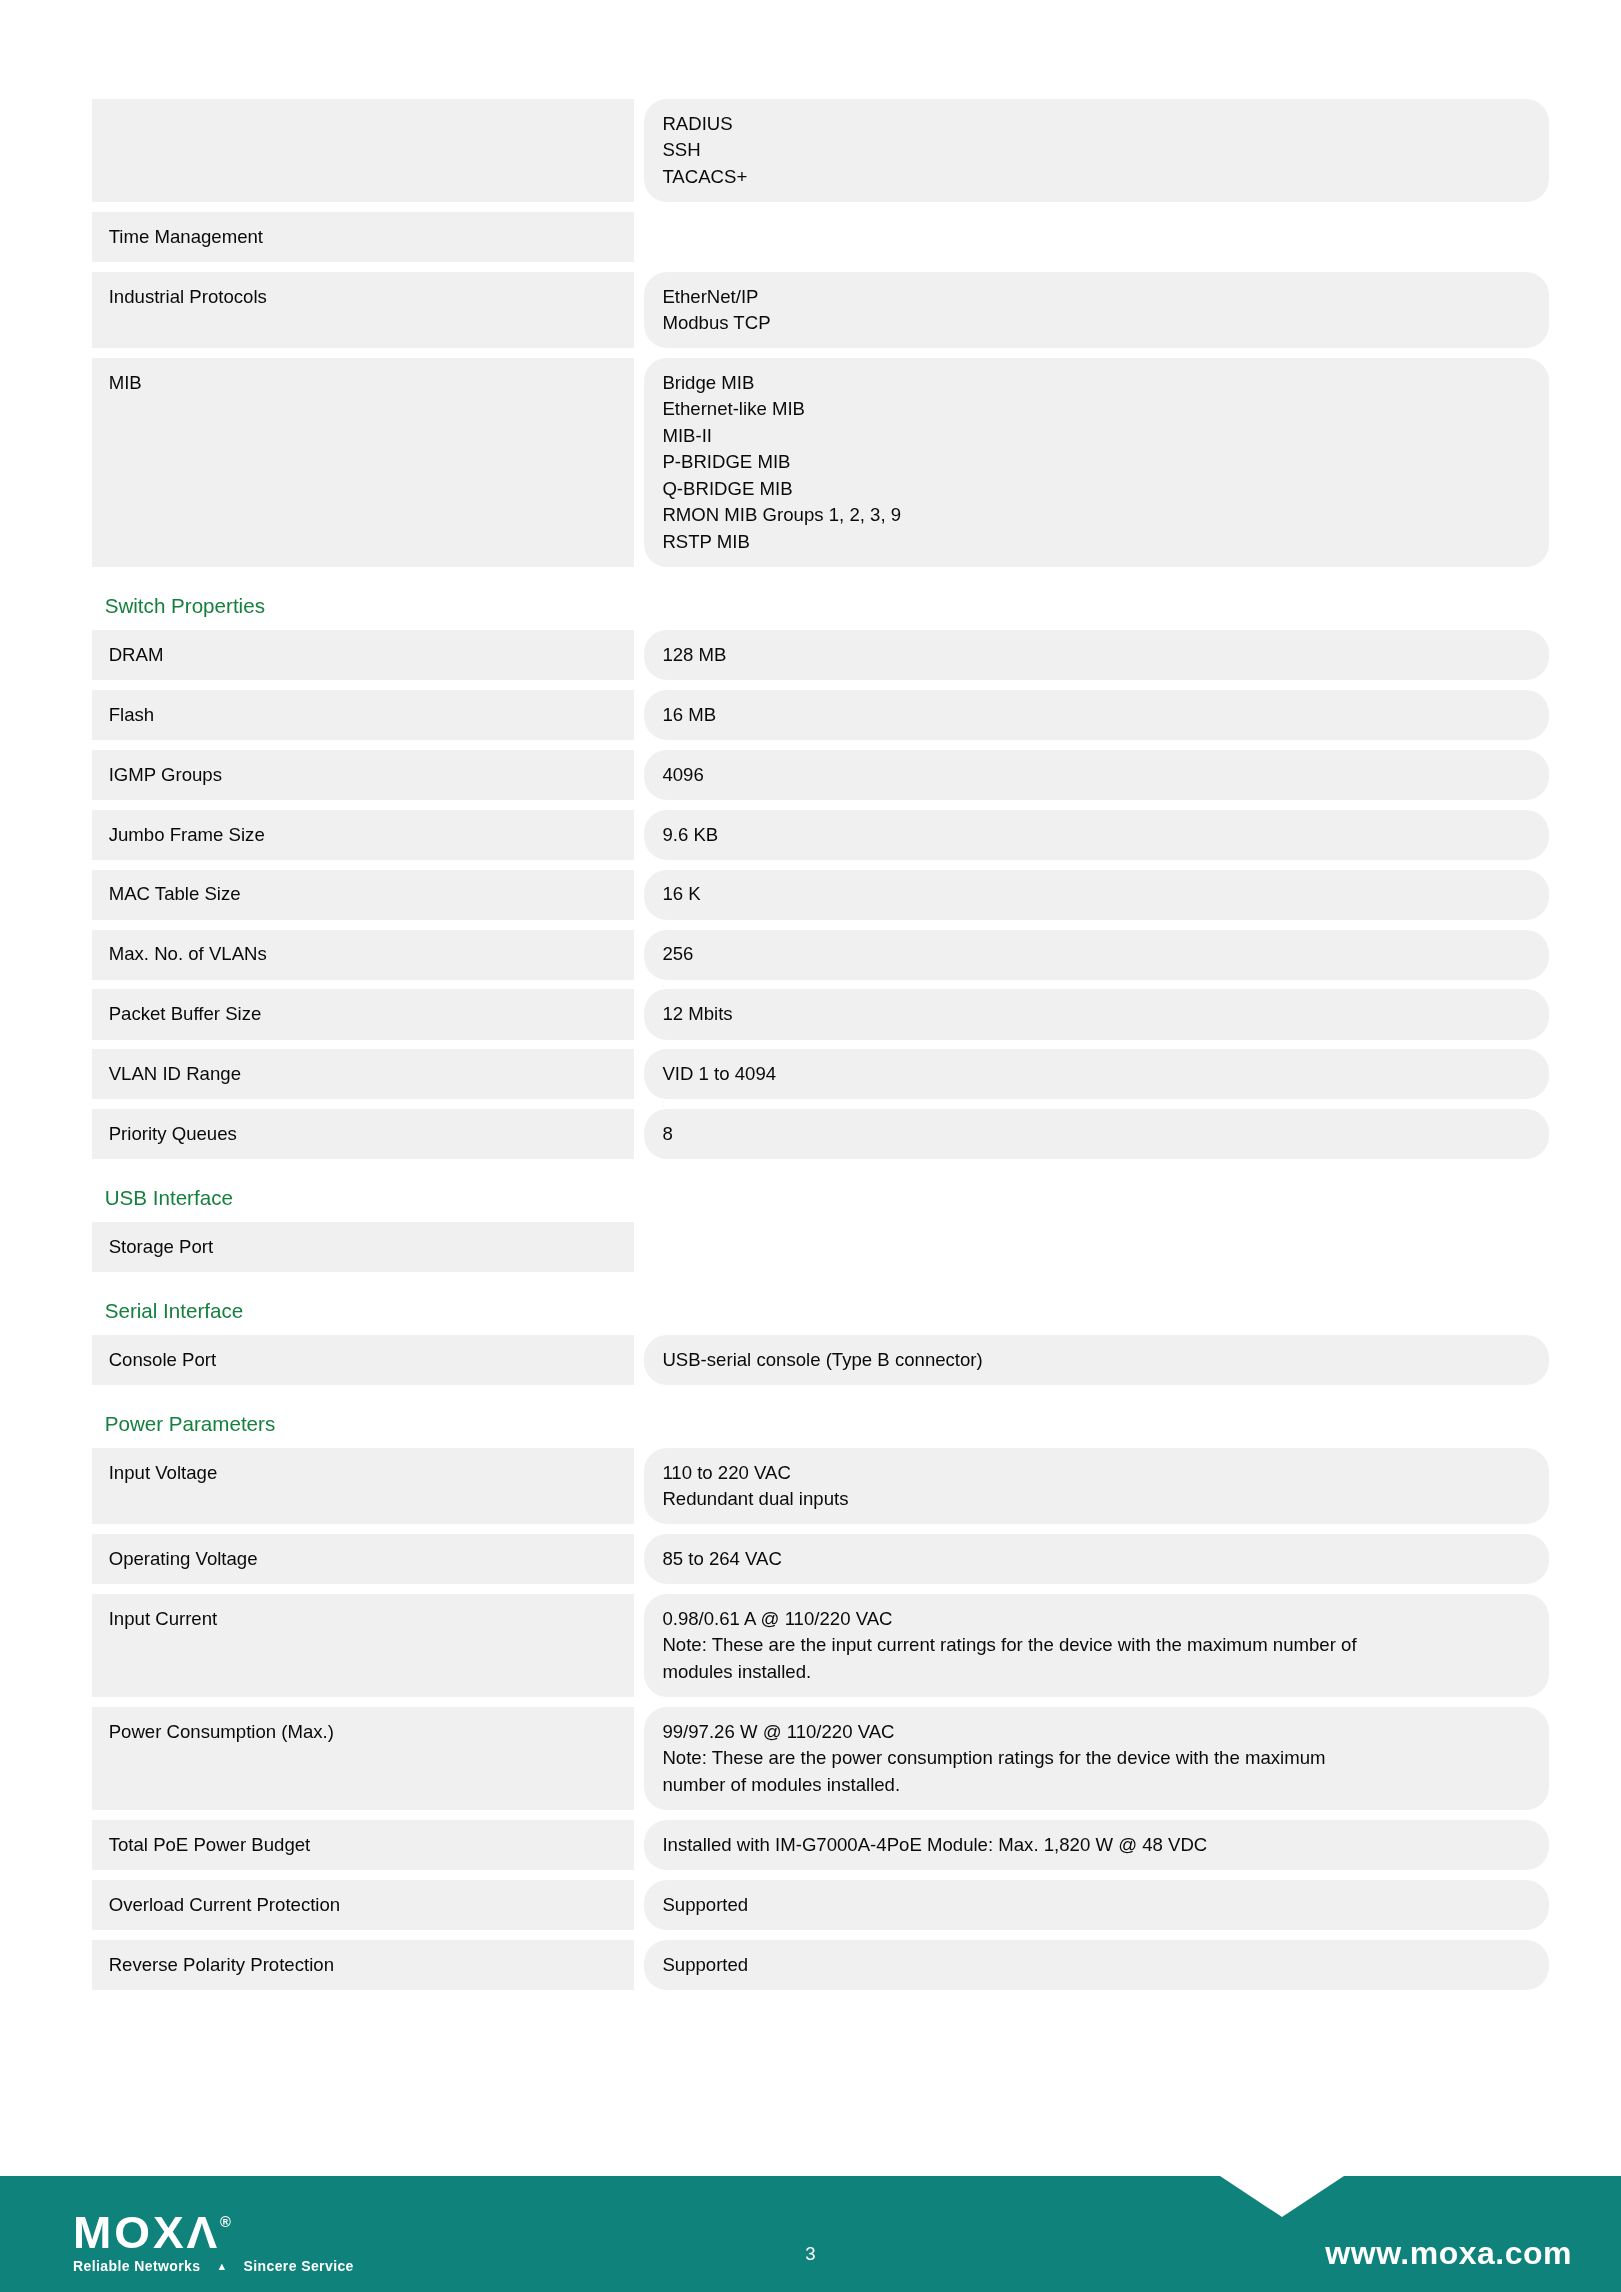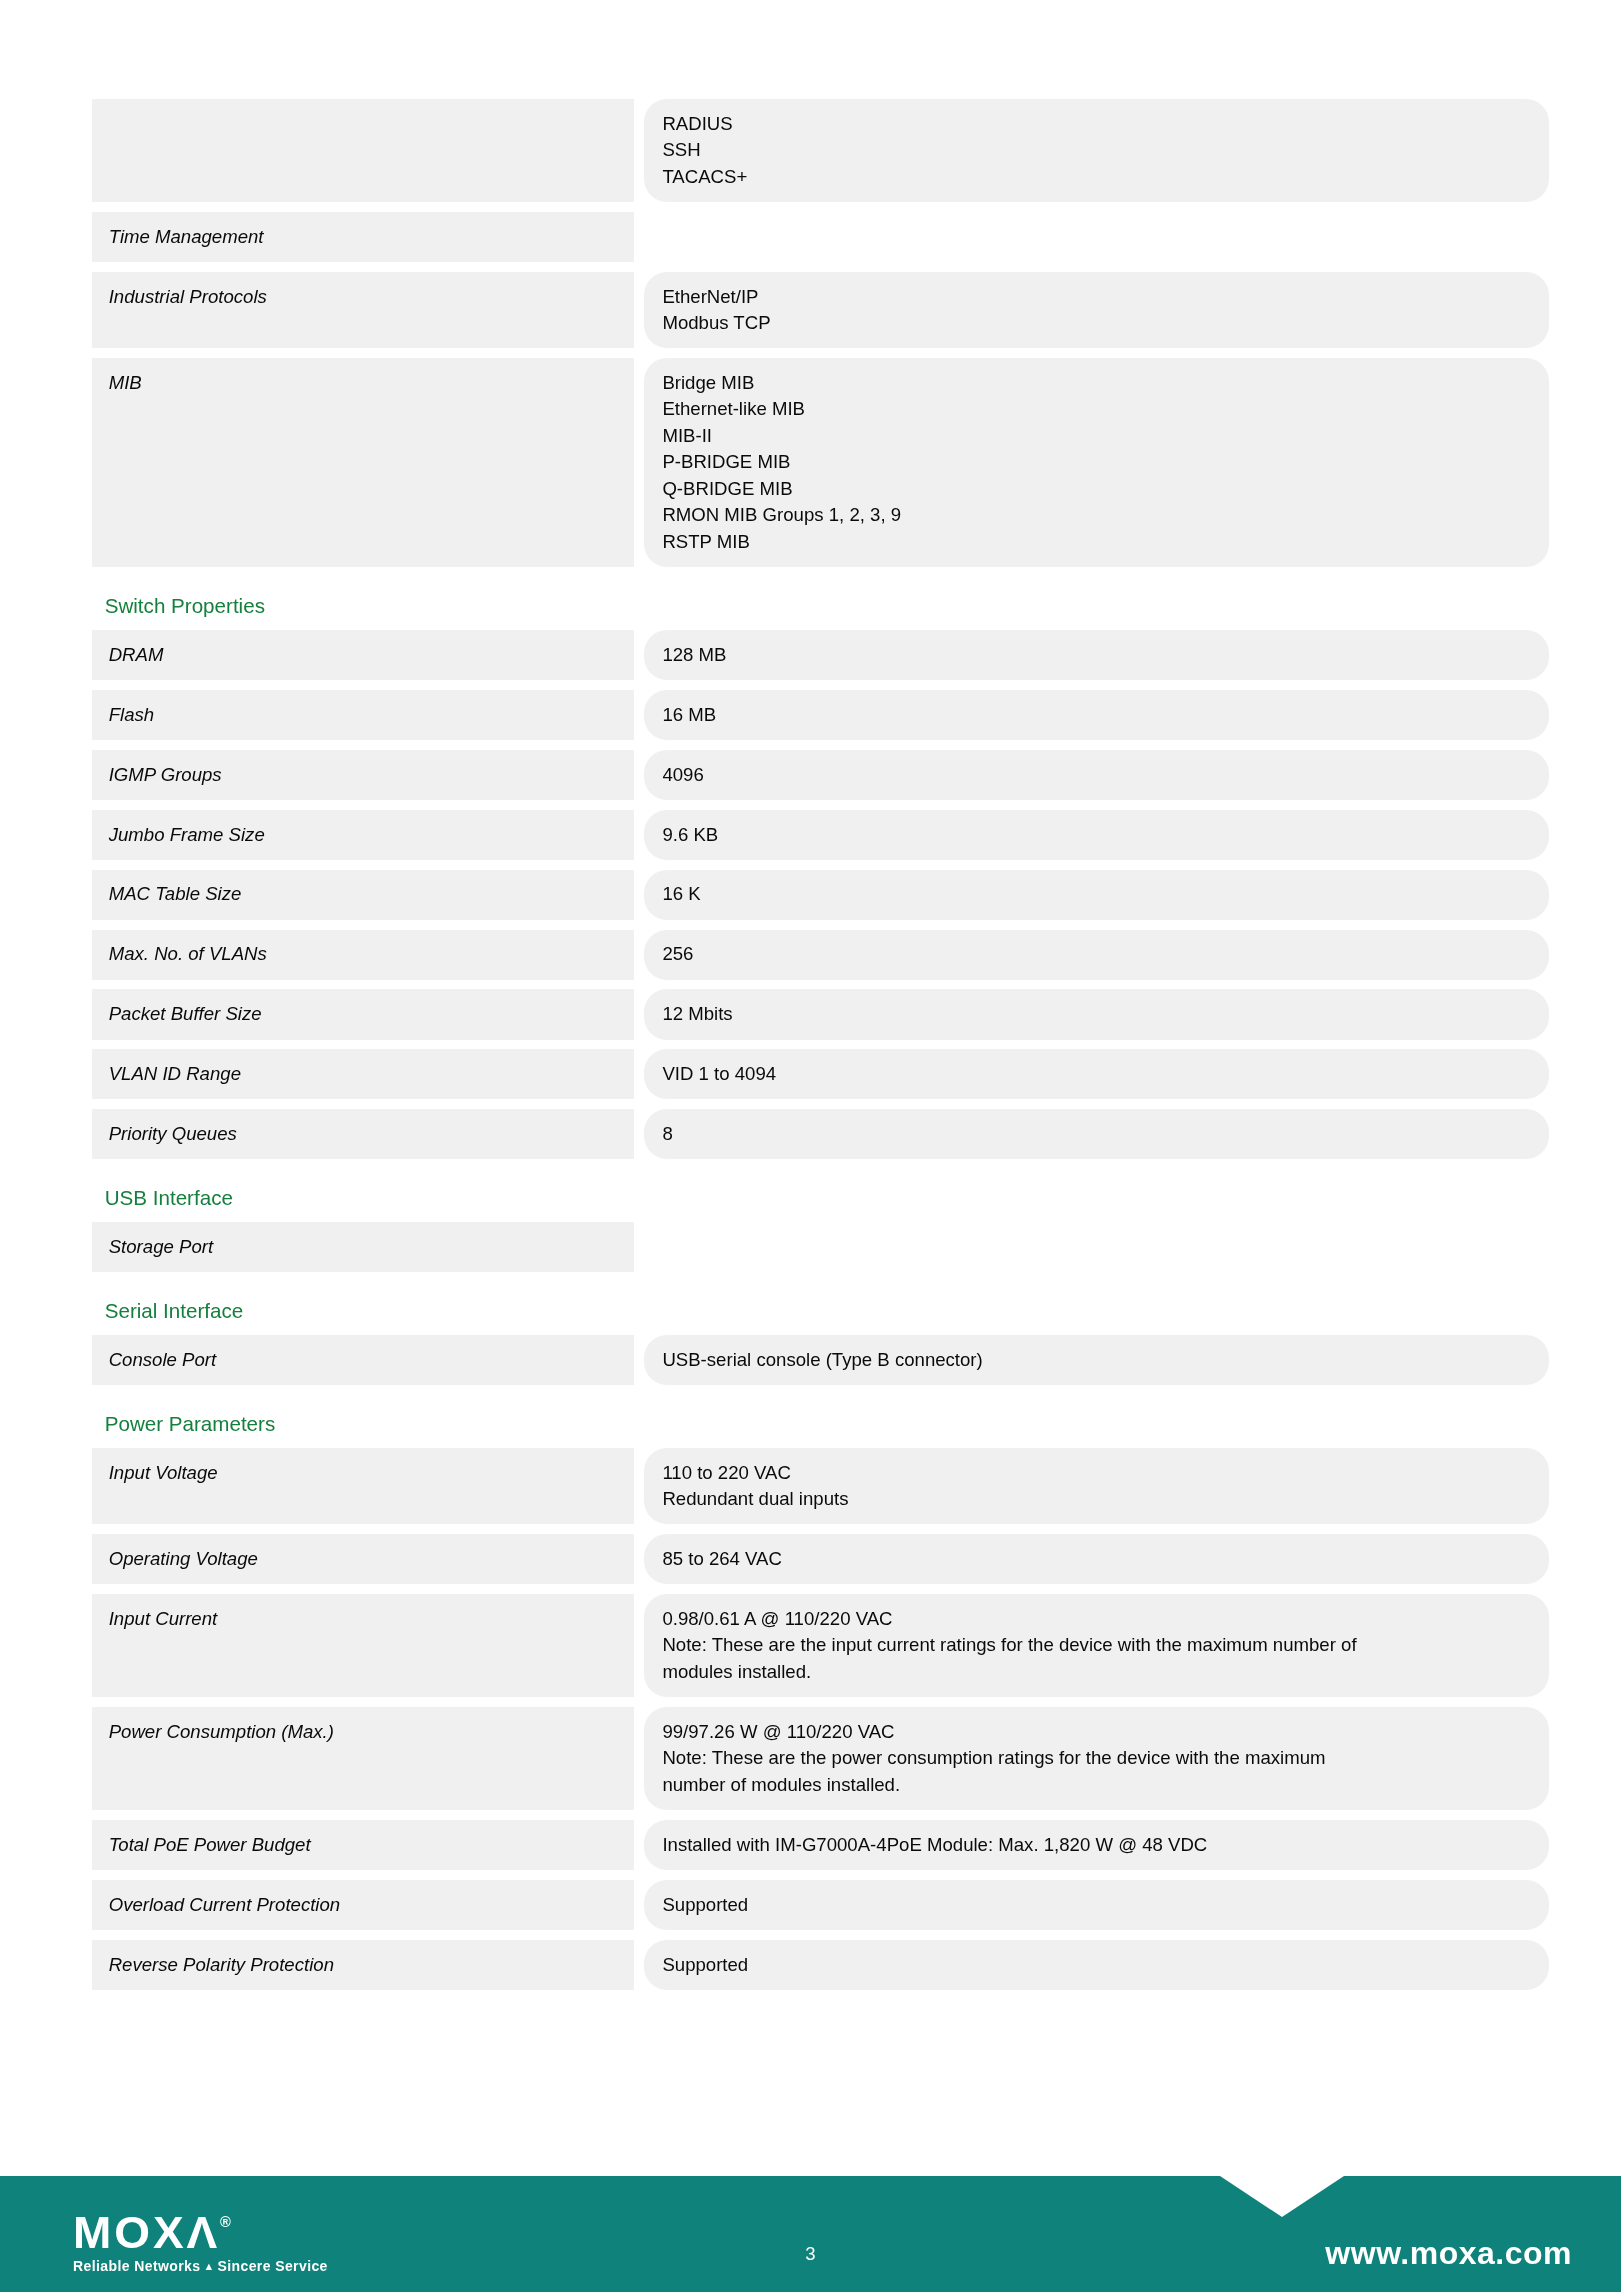--- a/index.html
+++ b/index.html
@@ -31,21 +31,21 @@
     display:flex;
     gap:9.8px;
     margin-bottom:9.8px;
   }
   .cell {
     background:var(--cell-bg,#f0f0f1);
     padding:11.8px 15.7px 11.8px 16.7px;
     font-size:18.6px;
     line-height:26.5px;
   }
-  .label-cell { width:542px; flex:0 0 542px;font-style:italic; }
+  .label-cell { width:542px; flex:0 0 542px; }
   .value-cell { flex:1 1 auto; padding-left:18.6px;border-radius:23px; }
   .value-line { min-height:26.5px; }
 
   
   .footer-bar {
     position:absolute;
     left:0; bottom:0;
     width:1621px; height:117px;
     background:var(--teal,#0e827b);
     padding-left:28px;
@@ -79,21 +79,21 @@
     letter-spacing:0;
   }
   .logo-tagline {
     margin-top:2.9px;
     font-size:14px;
     font-weight:bold;
     letter-spacing:0.4px;
     white-space:nowrap;
     display:flex;
     align-items:center;
-    gap:3px;
+    gap:16px;
   }
   .tagline-tri { font-size:10.8px; line-height:10.8px; }
   .page-number {
     position:absolute;
     left:0; right:0;
     top:67px;
     text-align:center;
     color:#ffffff;
     font-size:18.6px;
   }

